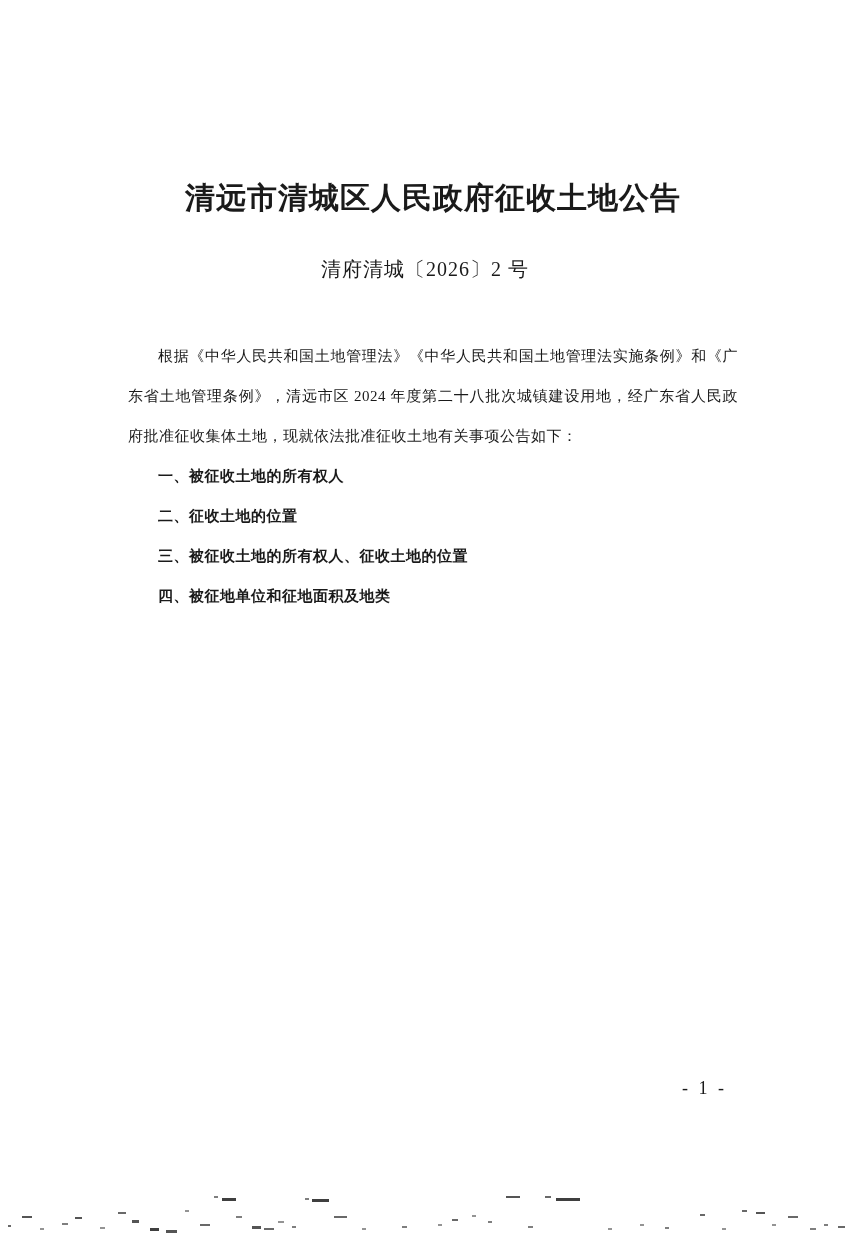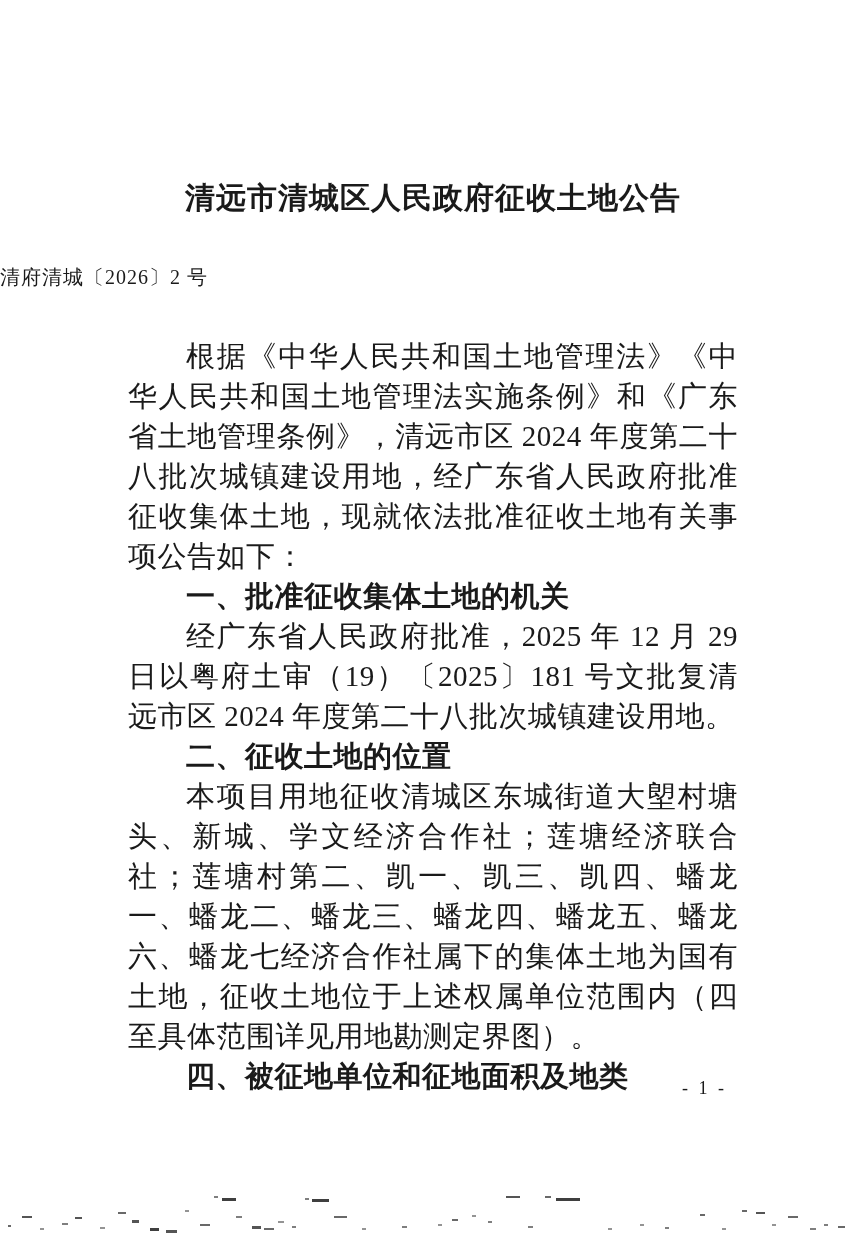--- a/index.html
+++ b/index.html
@@ -23,33 +23,33 @@
     width: 100%;
     margin: 0;
     text-align: center;
     font-size: 30px;
     font-weight: bold;
     letter-spacing: 1px;
     font-family: "Liberation Serif", serif;
   }
   .docnum {
     position: absolute;
-    top: 264px;
+    top: 256px;
     left: 0;
     width: 100%;
-    text-align: left;
+    text-align: center;
     font-size: 20px;
     letter-spacing: 1px;
   }
   .content {
     position: absolute;
     top: 336px;
     left: 128px;
     width: 610px;
-    font-size: 29px;
+    font-size: 15px;
     line-height: 40px;
     letter-spacing: 0.5px;
     text-align: justify;
   }
   .content p {
     margin: 0;
     text-indent: 2em;
   }
   .heading {
     font-family: "Liberation Sans", sans-serif;
@@ -75,24 +75,23 @@
 <body>
 
 <div class="page">
 
   <h1 class="title">清远市清城区人民政府征收土地公告</h1>
 
   <div class="docnum">清府清城〔2026〕2 号</div>
 
   <div class="content">
     <p class="body-para">根据《中华人民共和国土地管理法》《中华人民共和国土地管理法实施条例》和《广东省土地管理条例》，清远市区 2024 年度第二十八批次城镇建设用地，经广东省人民政府批准征收集体土地，现就依法批准征收土地有关事项公告如下：</p>
-    <p class="heading">一、批准征收集体土地的机关</p>
-    <p class="body-para">经广东省人民政府批准，2025 年 12 月 29 日以粤府土审（19）〔2025〕181 号文批复清远市区 2024 年度第二十八批次城镇建设用地。</p>
+    <p class="heading">一、被征收土地的所有权人</p>
     <p class="heading">二、征收土地的位置</p>
-    <p class="body-para">本项目用地征收清城区东城街道大塱村塘头、新城、学文经济合作社；莲塘经济联合社；莲塘村第二、凯一、凯三、凯四、蟠龙一、蟠龙二、蟠龙三、蟠龙四、蟠龙五、蟠龙六、蟠龙七经济合作社属下的集体土地为国有土地，征收土地位于上述权属单位范围内（四至具体范围详见用地勘测定界图）。</p>
+    <p class="heading">三、被征收土地的所有权人、征收土地的位置</p>
     <p class="heading">四、被征地单位和征地面积及地类</p>
   </div>
 
   <div class="pagenum">- 1 -</div>
 
   <svg class="noise" viewBox="0 0 850 45" aria-hidden="true">
     <g fill="#2a2a2a">
       <rect x="8" y="35" width="3" height="2" opacity="0.7"></rect>
       <rect x="22" y="26" width="10" height="2" opacity="0.8"></rect>
       <rect x="40" y="38" width="4" height="2" opacity="0.5"></rect>

